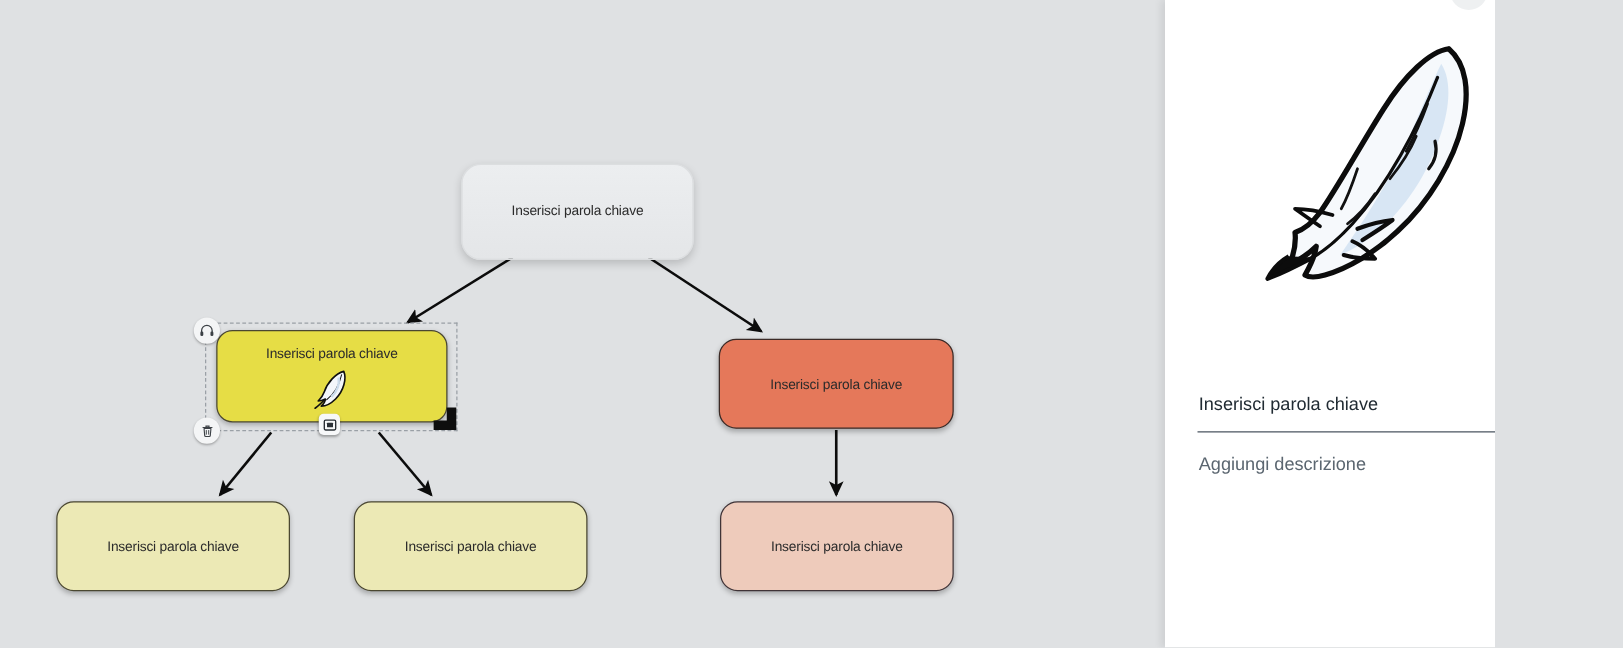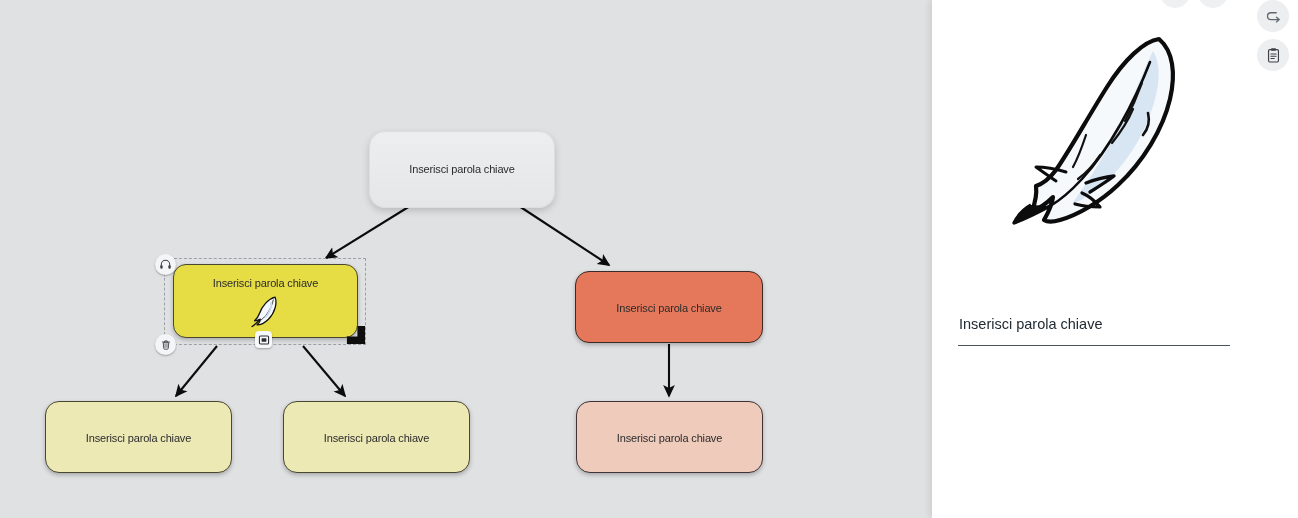--- a/index.html
+++ b/index.html
@@ -6,21 +6,21 @@
     margin: 0;
     padding: 0;
     width: 1298px;
     height: 518px;
     overflow: hidden;
     font-family: "Liberation Sans", sans-serif;
     background: #dfe1e3;
   }
   #app {
     position: relative;
-    width: 1298px;
+    width: 1196px;
     height: 518px;
     overflow: hidden;
   }
 
   
   #canvas {
     position: absolute;
     left: 0; top: 0;
     width: 932px;
     height: 518px;
@@ -341,15 +341,18 @@
         <path d="M76 155 C66 152 55 150 46 150 C53 155 60 160 66 164" fill="none" stroke="#0c0c0c" stroke-width="3" stroke-linecap="round" stroke-linejoin="round"></path>
         <path d="M96 166 C104 163 114 160 124 159 C116 165 108 170 100 175" fill="none" stroke="#0c0c0c" stroke-width="3.4" stroke-linecap="round" stroke-linejoin="round"></path>
         <path d="M92 176 C99 179 105 184 110 190 C101 190 92 189 85 187" fill="none" stroke="#0c0c0c" stroke-width="3.2" stroke-linecap="round" stroke-linejoin="round"></path>
       </svg>
     </div>
 
     <div class="panel-title">
       <span>Inserisci parola chiave</span>
     </div>
     <div class="panel-divider"></div>
+    <div class="panel-desc">
+      <span>Aggiungi descrizione</span>
+    </div>
 
   </div>
 </div>
 
 </body></html>

